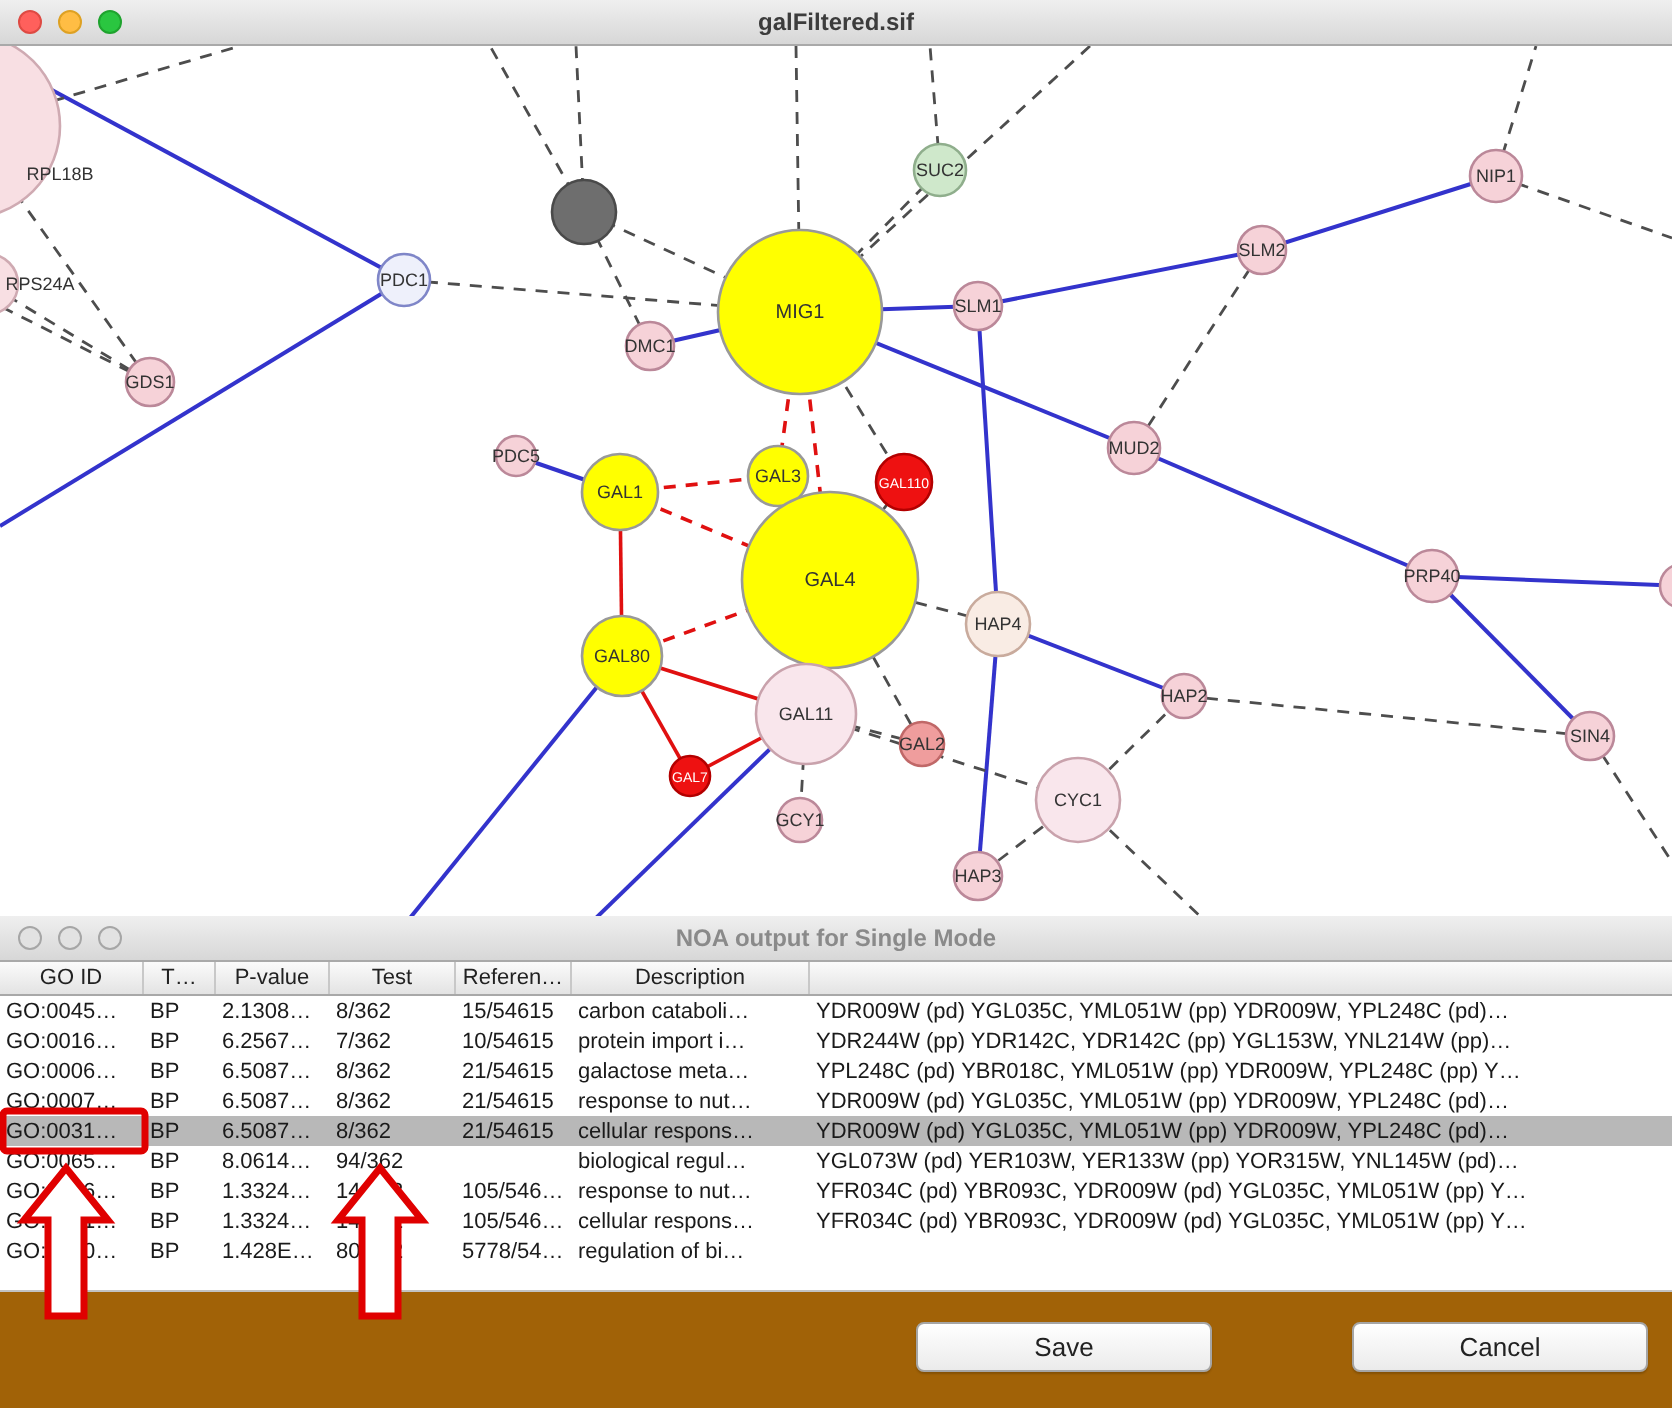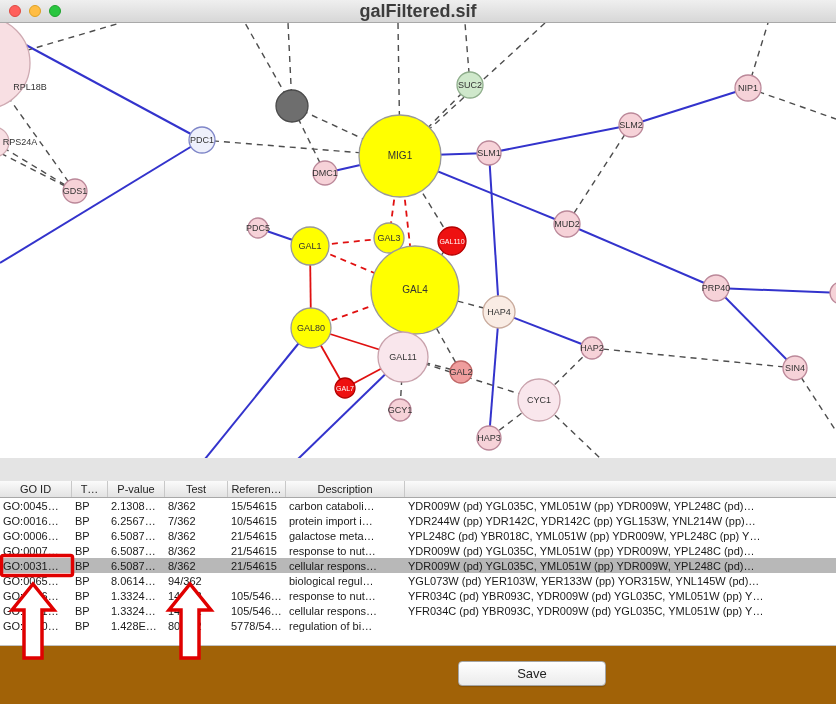--- a/index.html
+++ b/index.html
@@ -6,21 +6,21 @@
   body{
     width:836px;height:704px;position:relative;overflow:hidden;
     font-family:"Liberation Sans",sans-serif;background:#222;
   }
   
   .titlebar{
     height:23px;background:linear-gradient(#efefef,#d7d7d7);
     border-bottom:1px solid #a9a9a9;position:relative;
     display:flex;align-items:center;justify-content:center;box-sizing:border-box;
   }
-  .titlebar .title{font-size:18px;font-weight:bold;color:#3c3c3c;}
+  .titlebar .title{font-size:12px;font-weight:bold;color:#3c3c3c;}
   .titlebar.inactive .title{color:#8a8a8a;}
   .lights{position:absolute;left:9px;top:5px;display:flex;gap:8px;}
   .light{width:12px;height:12px;border-radius:50%;box-sizing:border-box;}
   .light.red{background:#ff605c;border:1px solid #de4a43;}
   .light.yellow{background:#ffbd44;border:1px solid #dea123;}
   .light.green{background:#2ac640;border:1px solid #1fa32e;}
   .light.gray{background:#e2e2e2;border:1px solid #a6a6a6;}
   
   .top-window{position:absolute;top:0;left:0;width:836px;height:458px;background:#fff;}
   .net-canvas{position:absolute;top:23px;left:0;width:836px;height:435px;background:#fff;overflow:hidden;}
@@ -167,20 +167,28 @@
         <text x="345" y="368" text-anchor="middle" font-size="7" fill="#ffffff">GAL7</text>
         <text x="400" y="390" text-anchor="middle" font-size="9" fill="#333333">GCY1</text>
         <text x="499" y="292" text-anchor="middle" font-size="9" fill="#333333">HAP4</text>
         <text x="592" y="328" text-anchor="middle" font-size="9" fill="#333333">HAP2</text>
         <text x="489" y="418" text-anchor="middle" font-size="9" fill="#333333">HAP3</text>
         <text x="539" y="380" text-anchor="middle" font-size="9" fill="#333333">CYC1</text>
       </svg></div>
 </div>
 
 <div class="bottom-window">
+  <div class="titlebar inactive">
+    <div class="lights">
+      <div class="light gray"></div>
+      <div class="light gray"></div>
+      <div class="light gray"></div>
+    </div>
+    <span class="title">NOA output for Single Mode</span>
+  </div>
 
   <div class="table-wrap">
     <div class="thead">
         <div class="th" style="width: 72px; text-align: right;">GO ID</div>
         <div class="th" style="width: 36px;">T…</div>
         <div class="th" style="width: 57px;">P-value</div>
         <div class="th" style="width: 63px;">Test</div>
         <div class="th" style="width: 58px;">Referen…</div>
         <div class="th" style="width: 119px;">Description</div>
       </div>
@@ -263,20 +271,21 @@
           <div class="td" style="width: 57px;">1.428E…</div>
           <div class="td" style="width: 63px;">80/362</div>
           <div class="td" style="width: 58px;">5778/54…</div>
           <div class="td" style="width: 119px;">regulation of bi…</div>
         </div>
       </div>
   </div>
 
   <div class="footer">
     <div class="btn save">Save</div>
+    <div class="btn cancel">Cancel</div>
   </div>
 </div>
 
 <svg class="overlay" width="836" height="704" viewBox="0 0 836 704">
   <rect x="1.5" y="555.5" width="71" height="20" rx="2" fill="none" stroke="#e00000" stroke-width="3.5"></rect>
   <polygon transform="translate(33,621)" points="0,-37 21,-11 9,-11 9,37 -9,37 -9,-11 -21,-11" fill="#ffffff" stroke="#e00000" stroke-width="3.5" stroke-linejoin="miter"></polygon>
   <polygon transform="translate(190,621)" points="0,-37 21,-11 9,-11 9,37 -9,37 -9,-11 -21,-11" fill="#ffffff" stroke="#e00000" stroke-width="3.5" stroke-linejoin="miter"></polygon>
 </svg>
 
 </body></html>

